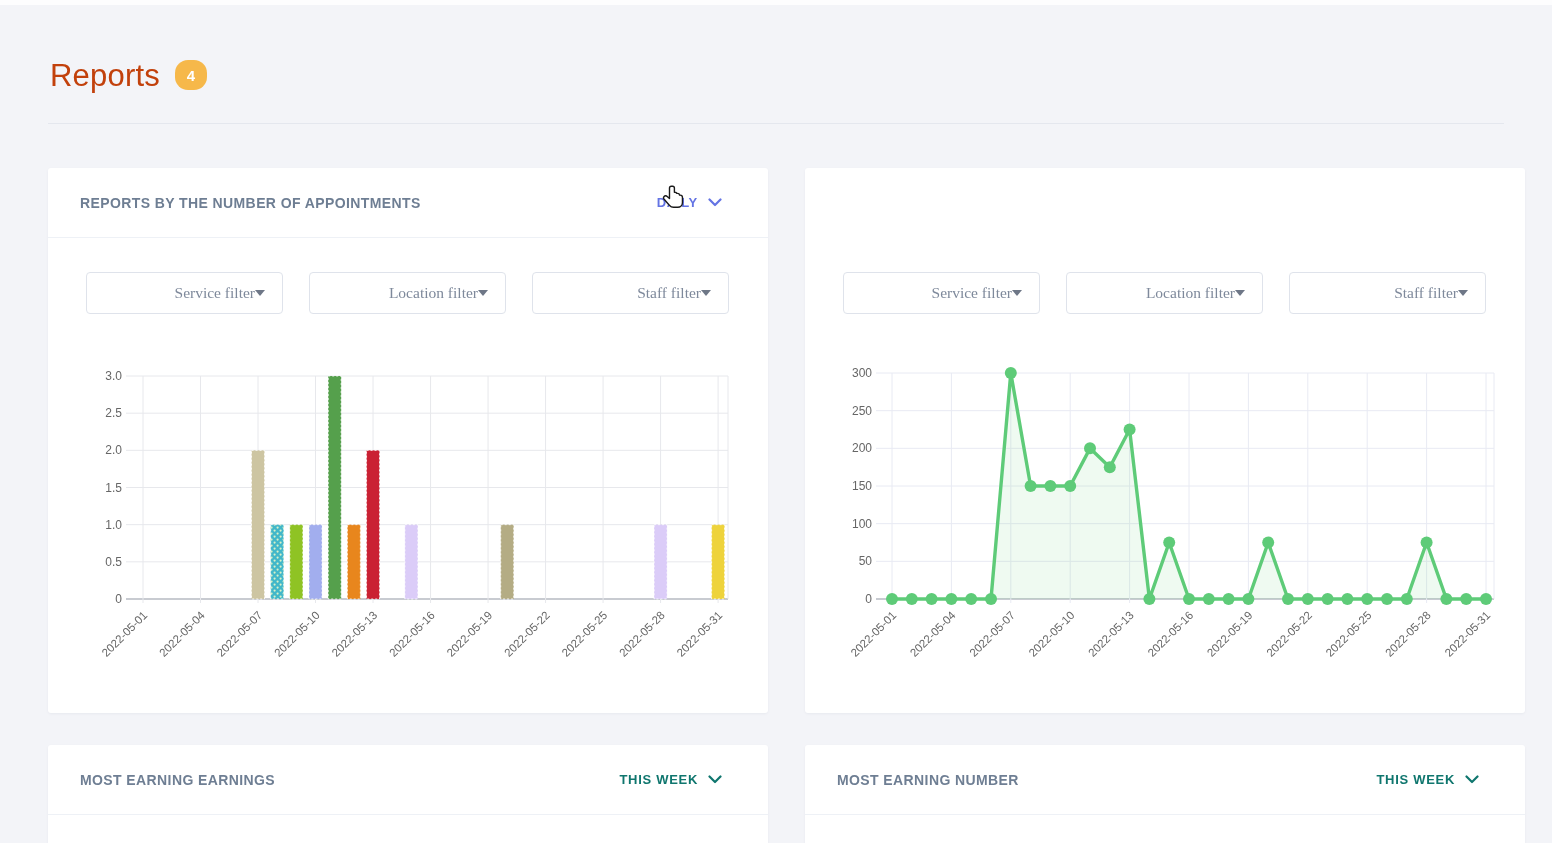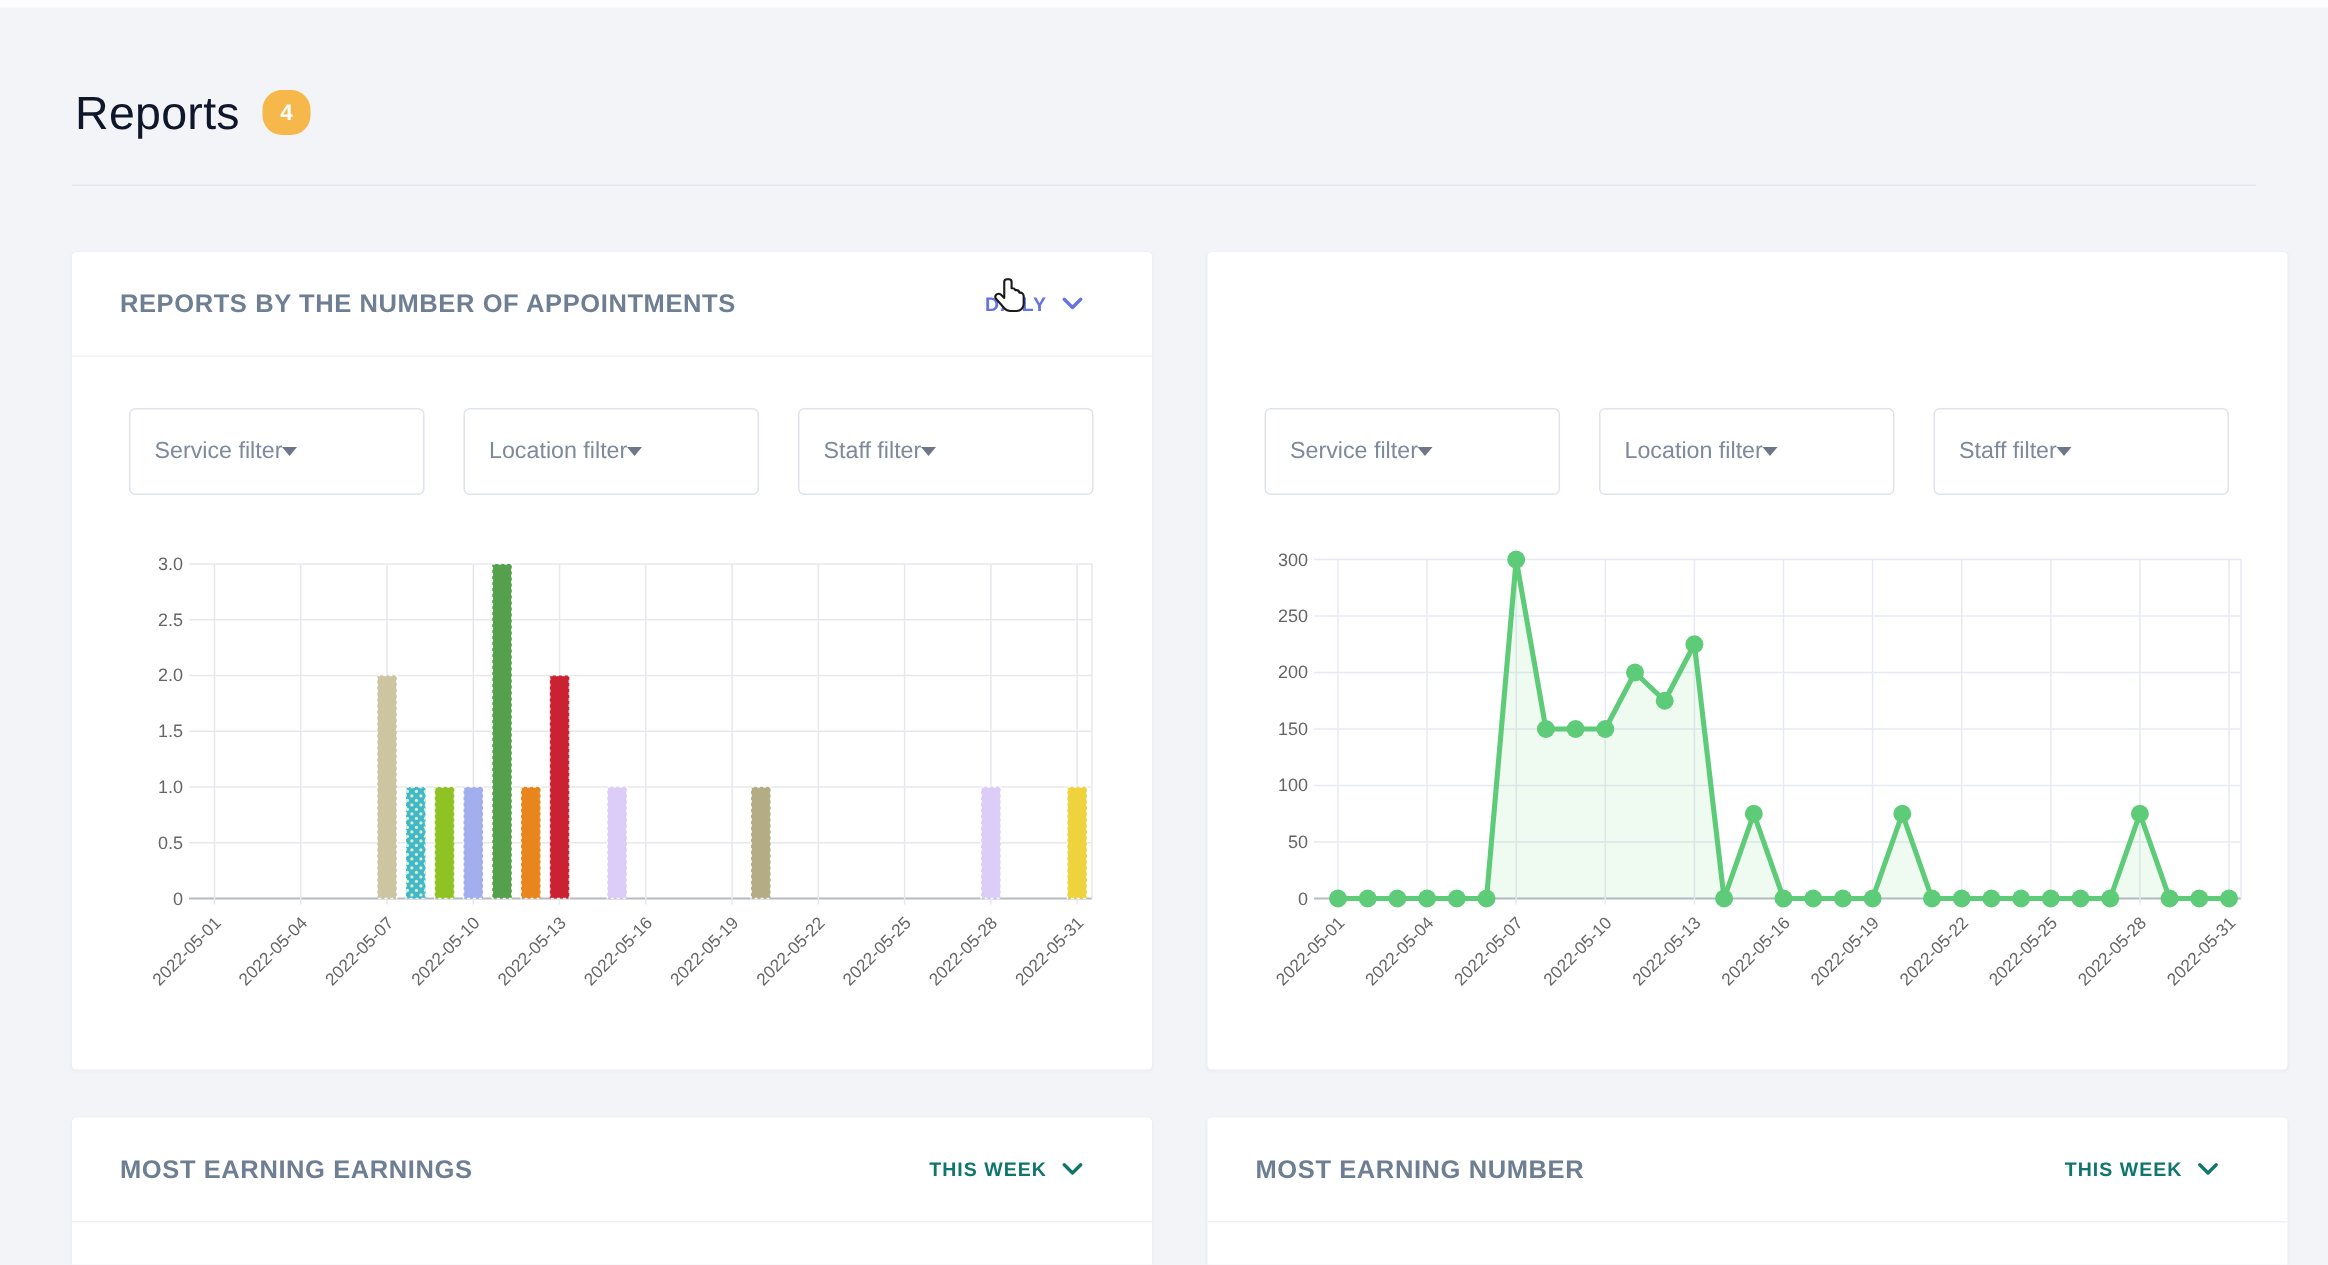--- a/index.html
+++ b/index.html
@@ -7,21 +7,21 @@
   body {
     position:relative;
     background:#f3f4f8;
     font-family:"Liberation Sans", sans-serif;
     color:#333;
   }
   .top-strip { position:absolute; left:0; top:0; width:1552px; height:5px; background:#fdfdfe; }
 
   
   .page-title-row { position:absolute; left:50px; top:58px; display:flex; align-items:flex-start; gap:15px; }
-  .page-title { font-size:31px; font-weight:500; color:#0f172a; letter-spacing:.2px;text-align:center; }
+  .page-title { font-size:31px; font-weight:500; color:#c2410c; letter-spacing:.2px;text-align:center; }
   .count-badge {
     margin-top:2px; min-width:32px; height:30px; padding:0 8px;
     background:#f6b84a; border-radius:13px;
     display:flex; align-items:center; justify-content:center;
     color:#fff; font-size:15px; font-weight:700;
   }
   .title-divider { position:absolute; left:48px; top:123px; width:1456px; height:1px; background:#e4e7ee; }
 
   
   .card {
@@ -31,37 +31,37 @@
   #card-appointments { left:48px;  top:168px; height:545px; }
   #card-earnings     { left:805px; top:168px; height:545px; }
   #card-locations    { left:48px;  top:745px; height:160px; }
   #card-staffs       { left:805px; top:745px; height:160px; }
 
   .card-header {
     height:70px; display:flex; align-items:center; justify-content:space-between;
     padding:0 46px 0 32px; border-bottom:1px solid #eef1f6;
   }
   .card-title {
-    font-size:17px; font-weight:700; color:#6e7e93; letter-spacing:.4px;text-align:right;
+    font-size:14px; font-weight:700; color:#6e7e93; letter-spacing:.4px;text-align:right;
   }
   .period {
     display:flex; align-items:center; gap:10px; cursor:pointer;
     font-size:13px; font-weight:700; letter-spacing:.7px; color:#98a4b6;
   }
   .period.active { color:#6474e4; }
   .period.light  { color:#0f766e; }
   .chevron { display:block; }
 
   
   .filters { position:absolute; left:38px; top:104px; display:flex; gap:26px; }
   .filter {
-    width:197px; height:58px; background:#fff;
+    width:197px; height:42px; background:#fff;
     border:1px solid #dfe3eb; border-radius:4px;
-    display:flex; align-items:center; justify-content:flex-start;
-    padding:0 17px 0 16px; cursor:pointer;
+    display:flex; align-items:center; justify-content:flex-end;
+    padding:0 17px 0 16px; cursor:pointer;font-family:Liberation Serif, serif;
   }
   .filter-label { font-size:15.5px; color:#7e899b; }
   .tri-down {
     width:0; height:0; border-left:5px solid transparent; border-right:5px solid transparent;
     border-top:6px solid #6e7787;
   }
 
   
   .chart { position:absolute; left:30px; top:190px; width:690px; height:350px; }
 

